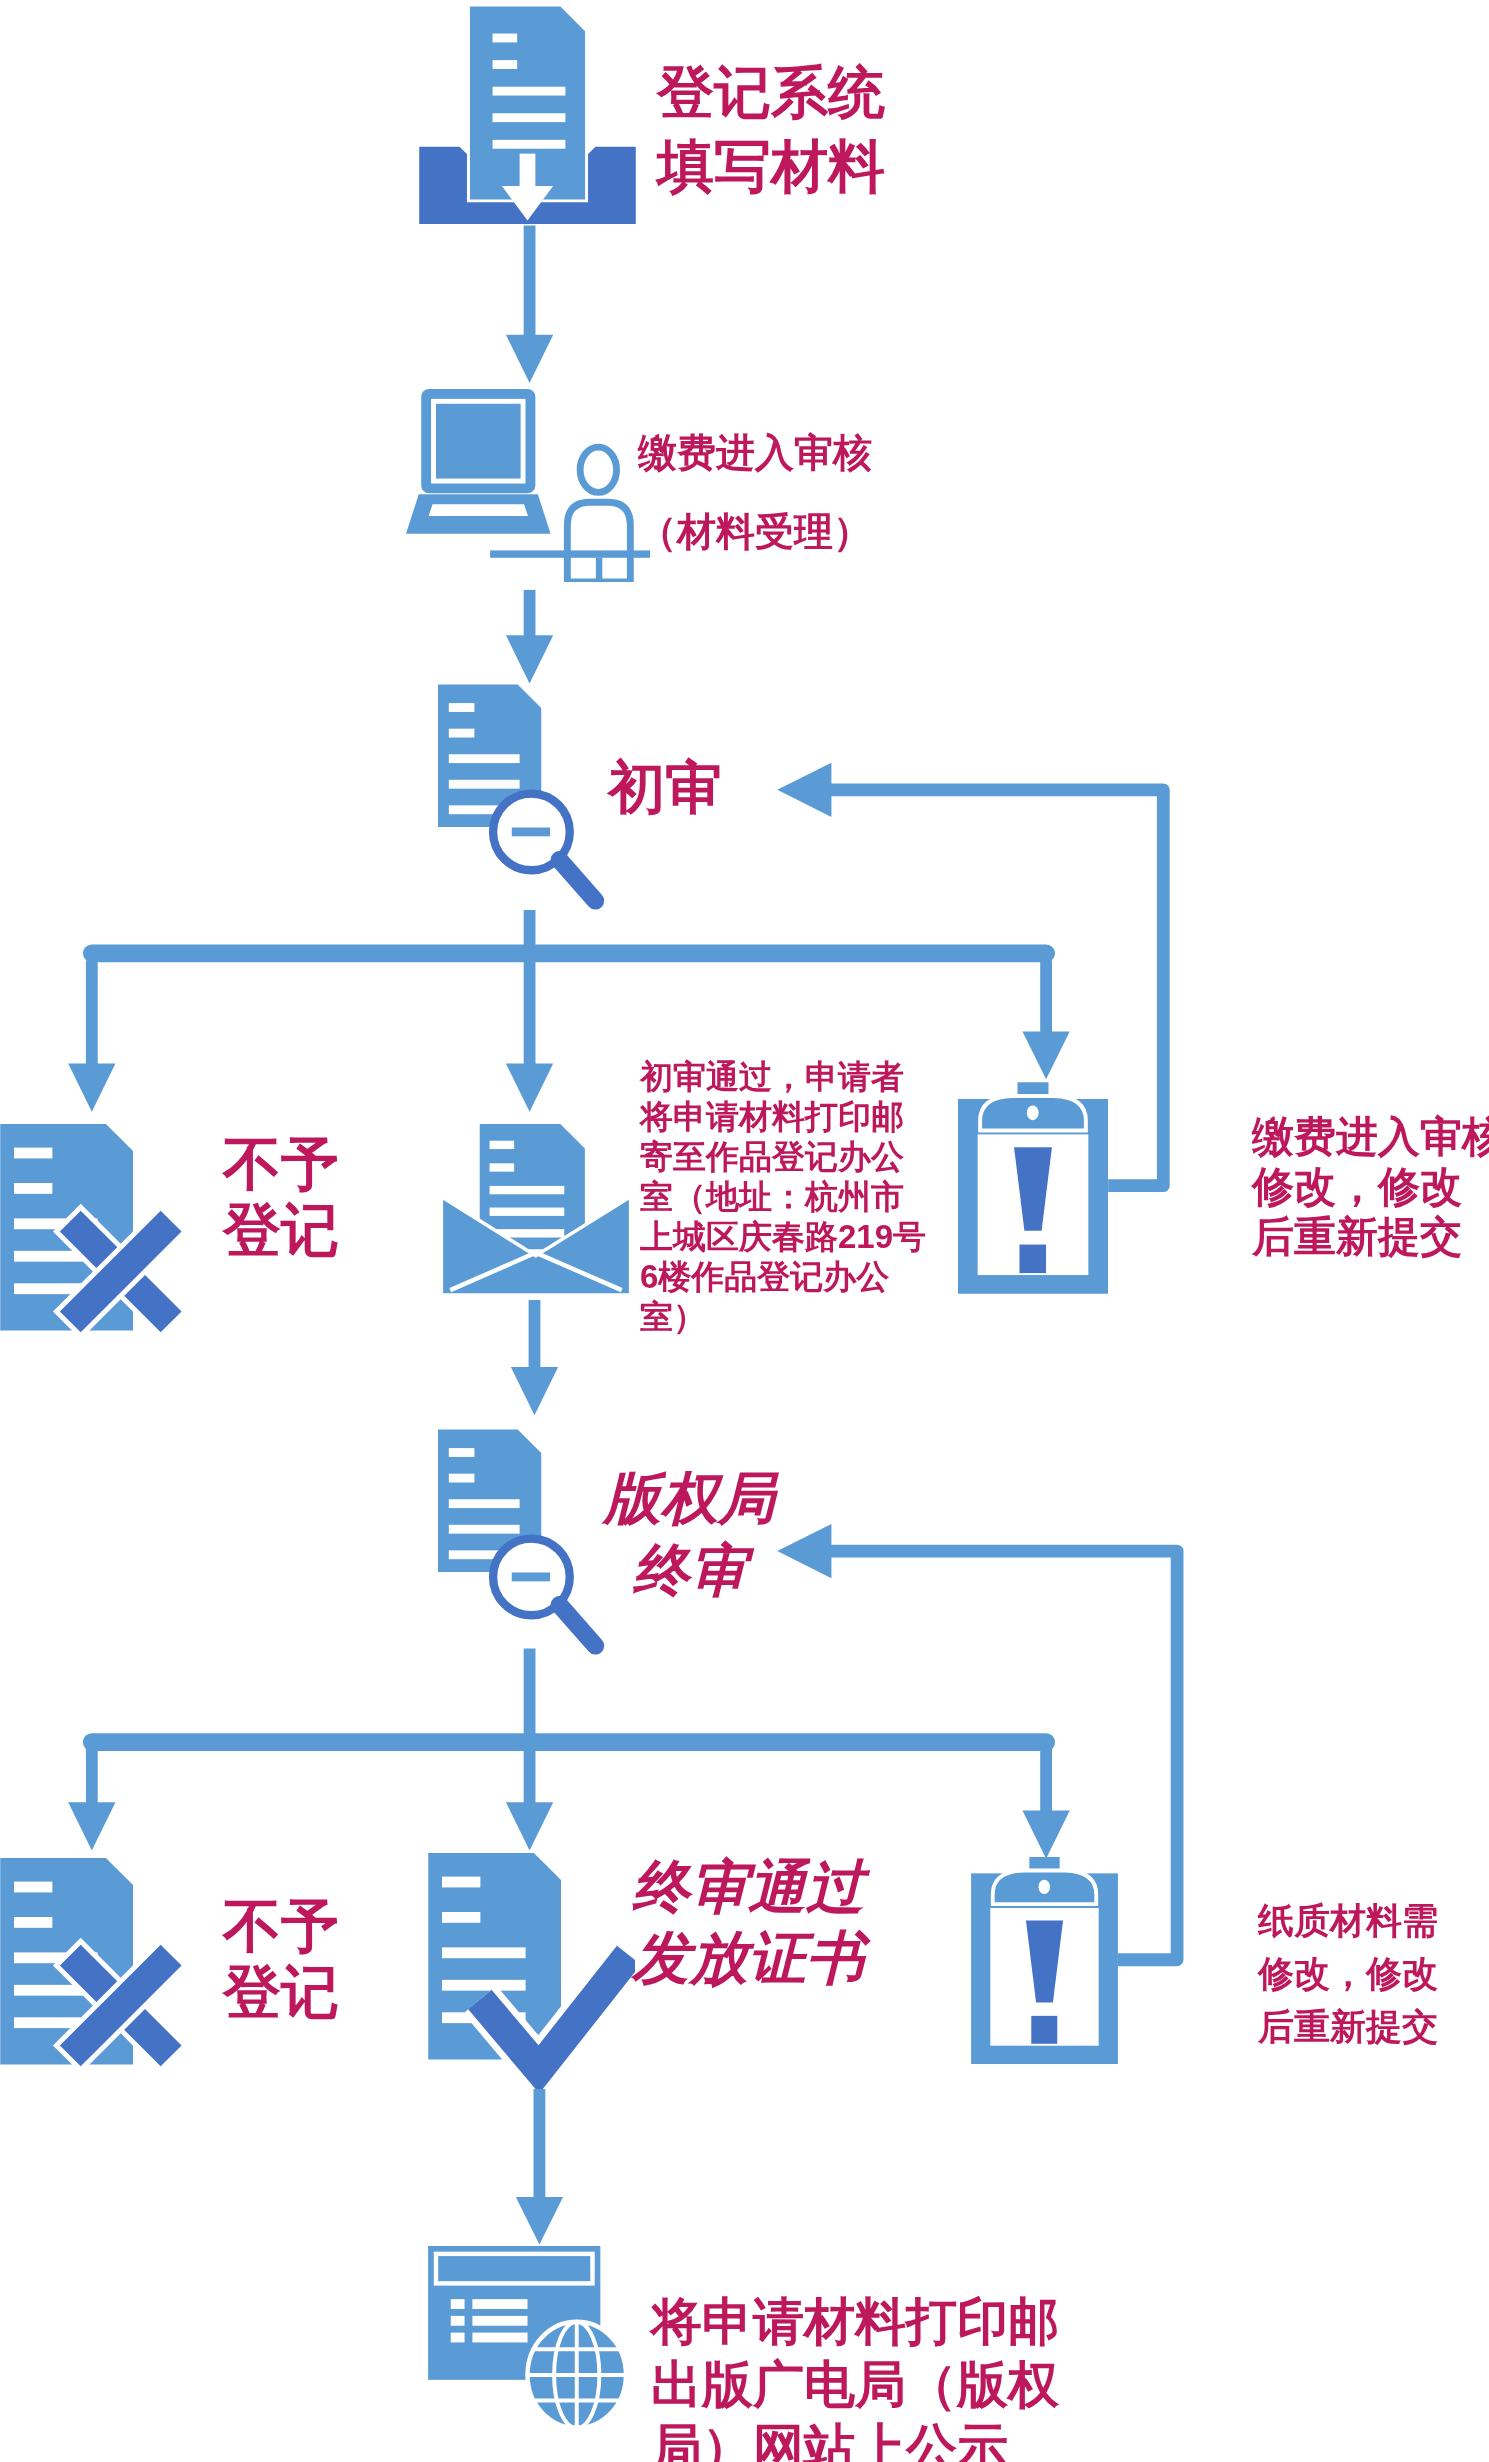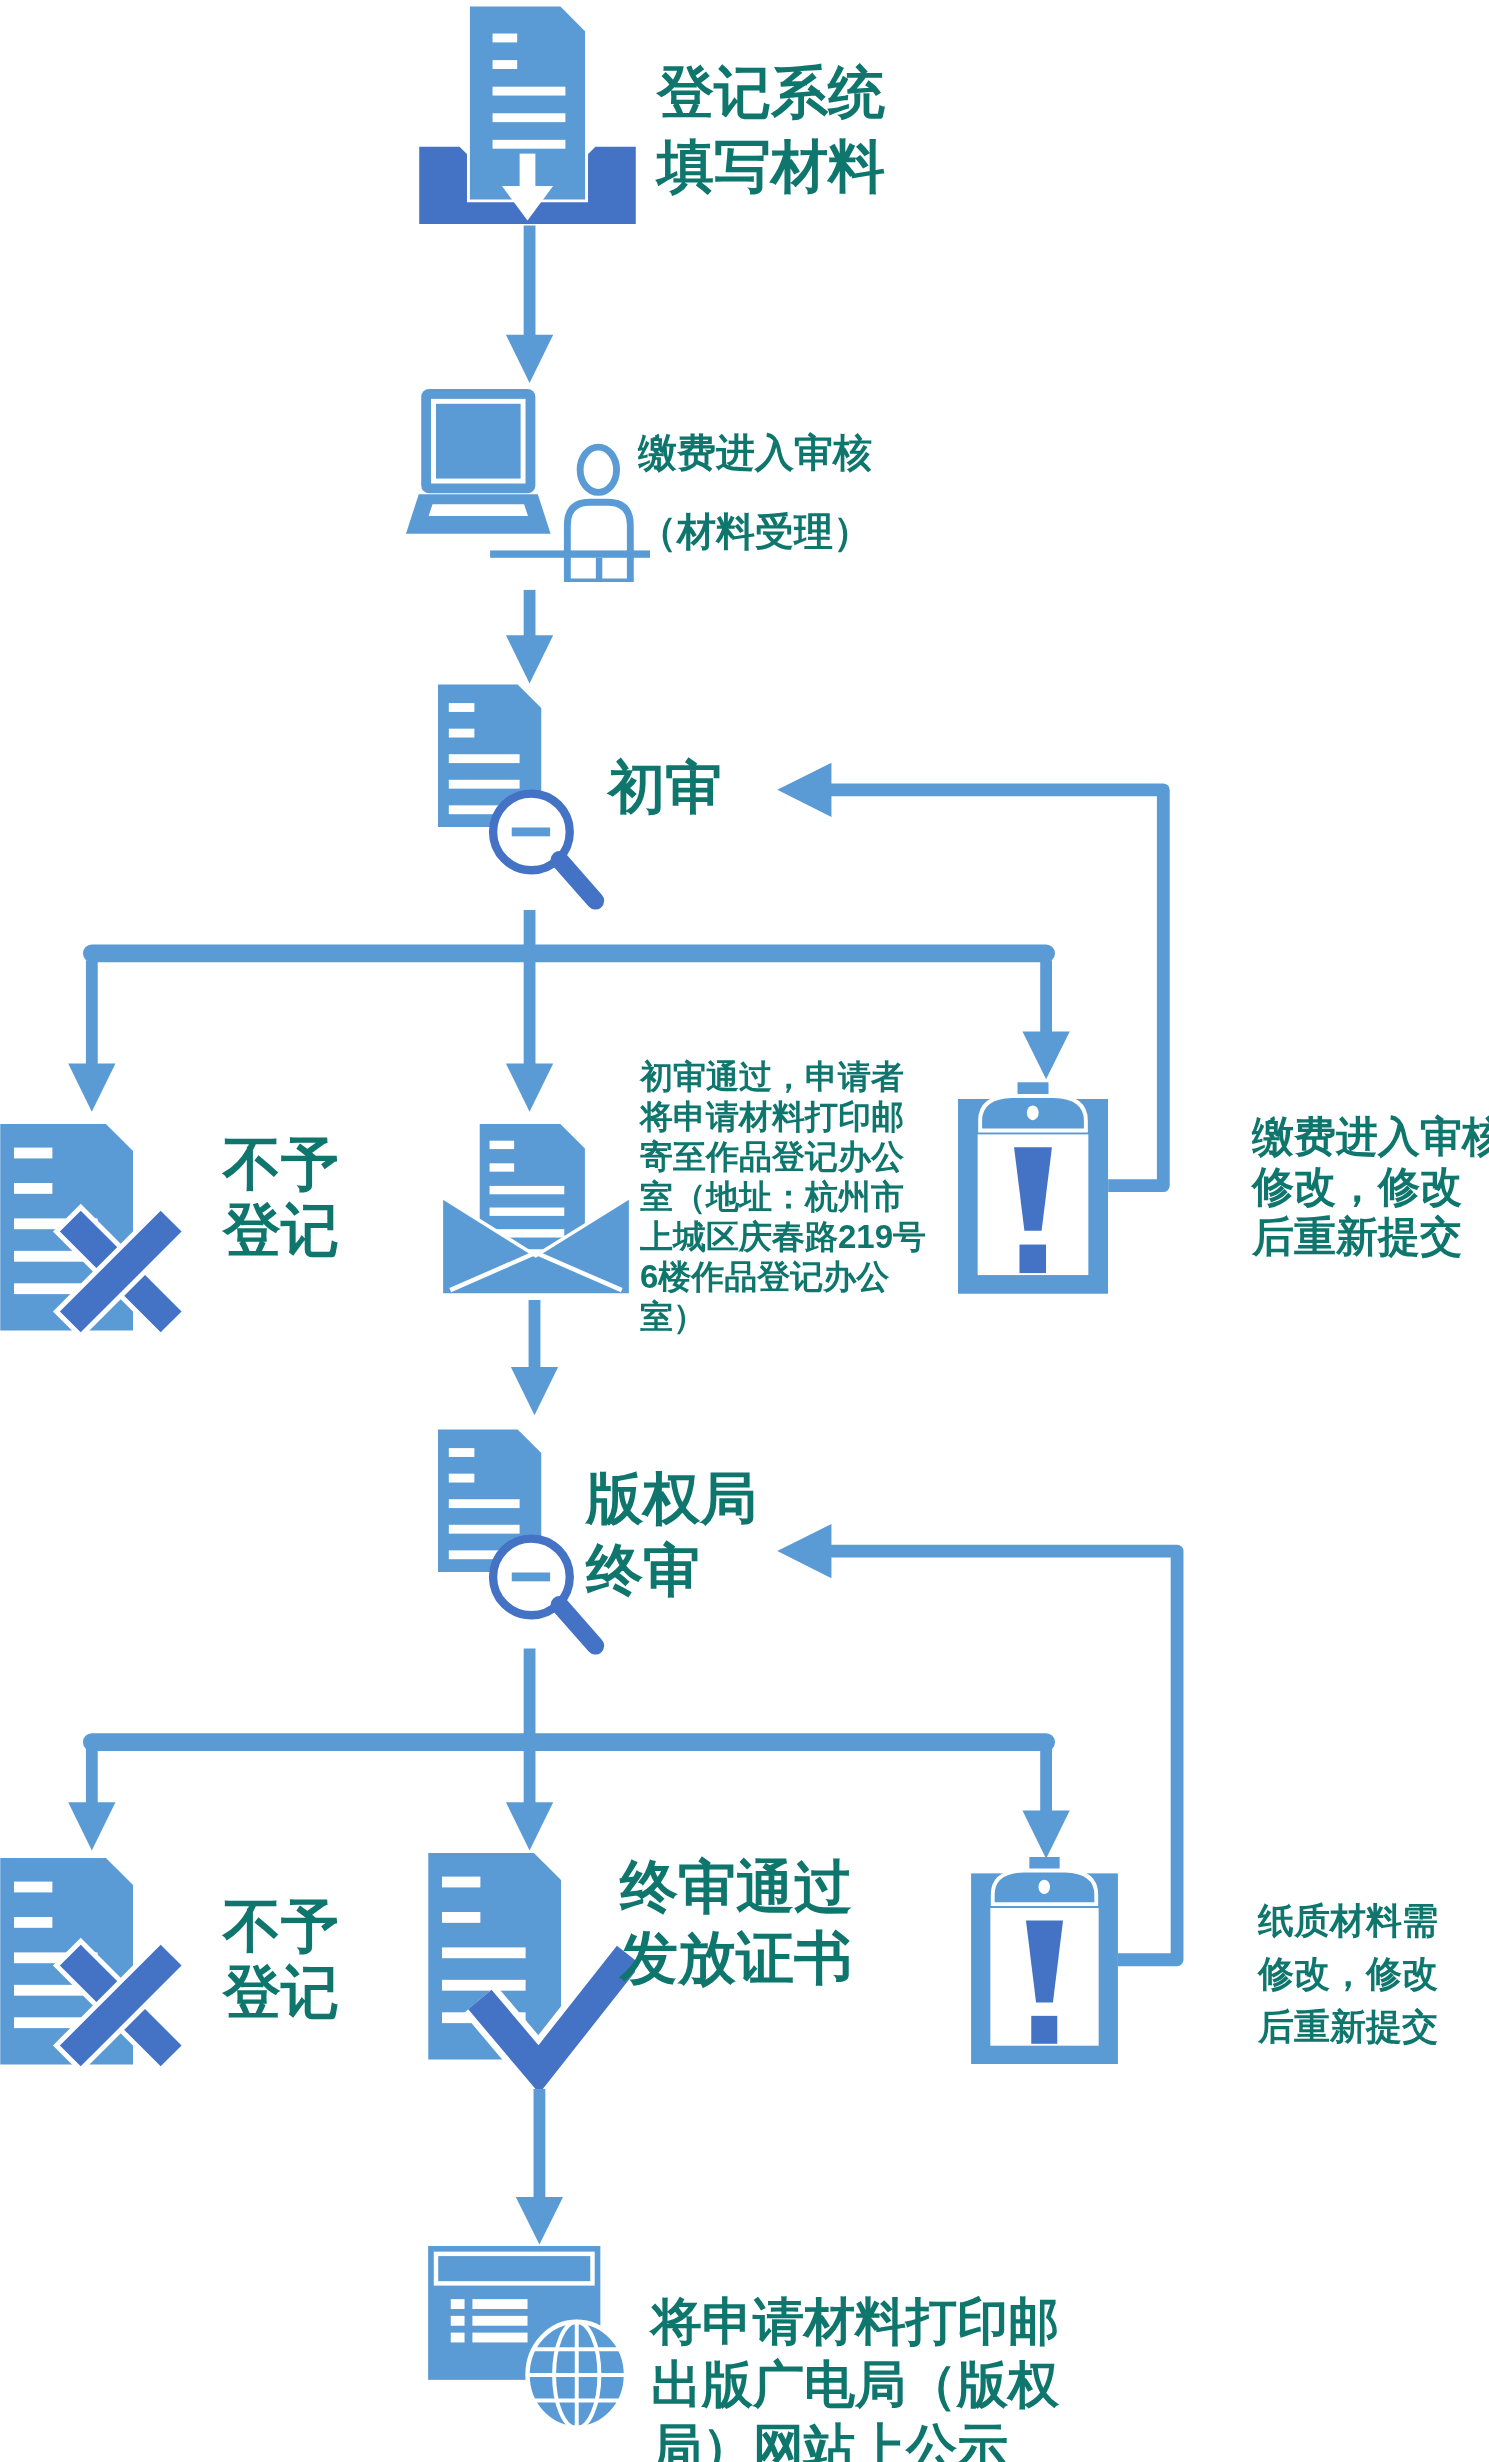--- a/index.html
+++ b/index.html
@@ -1,23 +1,23 @@
 <!DOCTYPE html>
 <html style="font-size:7.9px"><head>
 <meta charset="utf-8">
 <style>
   html,body{margin:0;padding:0;background:#FFFFFF;}
   body{width:1490px;height:2496px;position:relative;overflow:hidden;
        font-family:"Liberation Sans","DejaVu Sans",sans-serif;}
   .canvas{position:absolute;left:0;top:0;width:1490px;height:2496px;background:#FFFFFF;}
   .icon,.connectors{position:absolute;}
   .connectors{left:0;top:0;width:1490px;height:2496px;}
-  .label{position:absolute;font-weight:bold;color:#0f766e;white-space:nowrap;}
+  .label{position:absolute;font-weight:bold;color:#be185d;white-space:nowrap;}
   .label span{display:block;}
-  .center{}
+  .center{text-align:center;font-style:italic;}
 </style>
 </head>
 <body>
 
 <div class="canvas">
 
   <svg class="connectors" viewBox="0 0 3025 5069" fill="none">
 
     <g>
       <path d="M1075,458 V688" stroke="#5B9BD5" stroke-width="24"></path>

